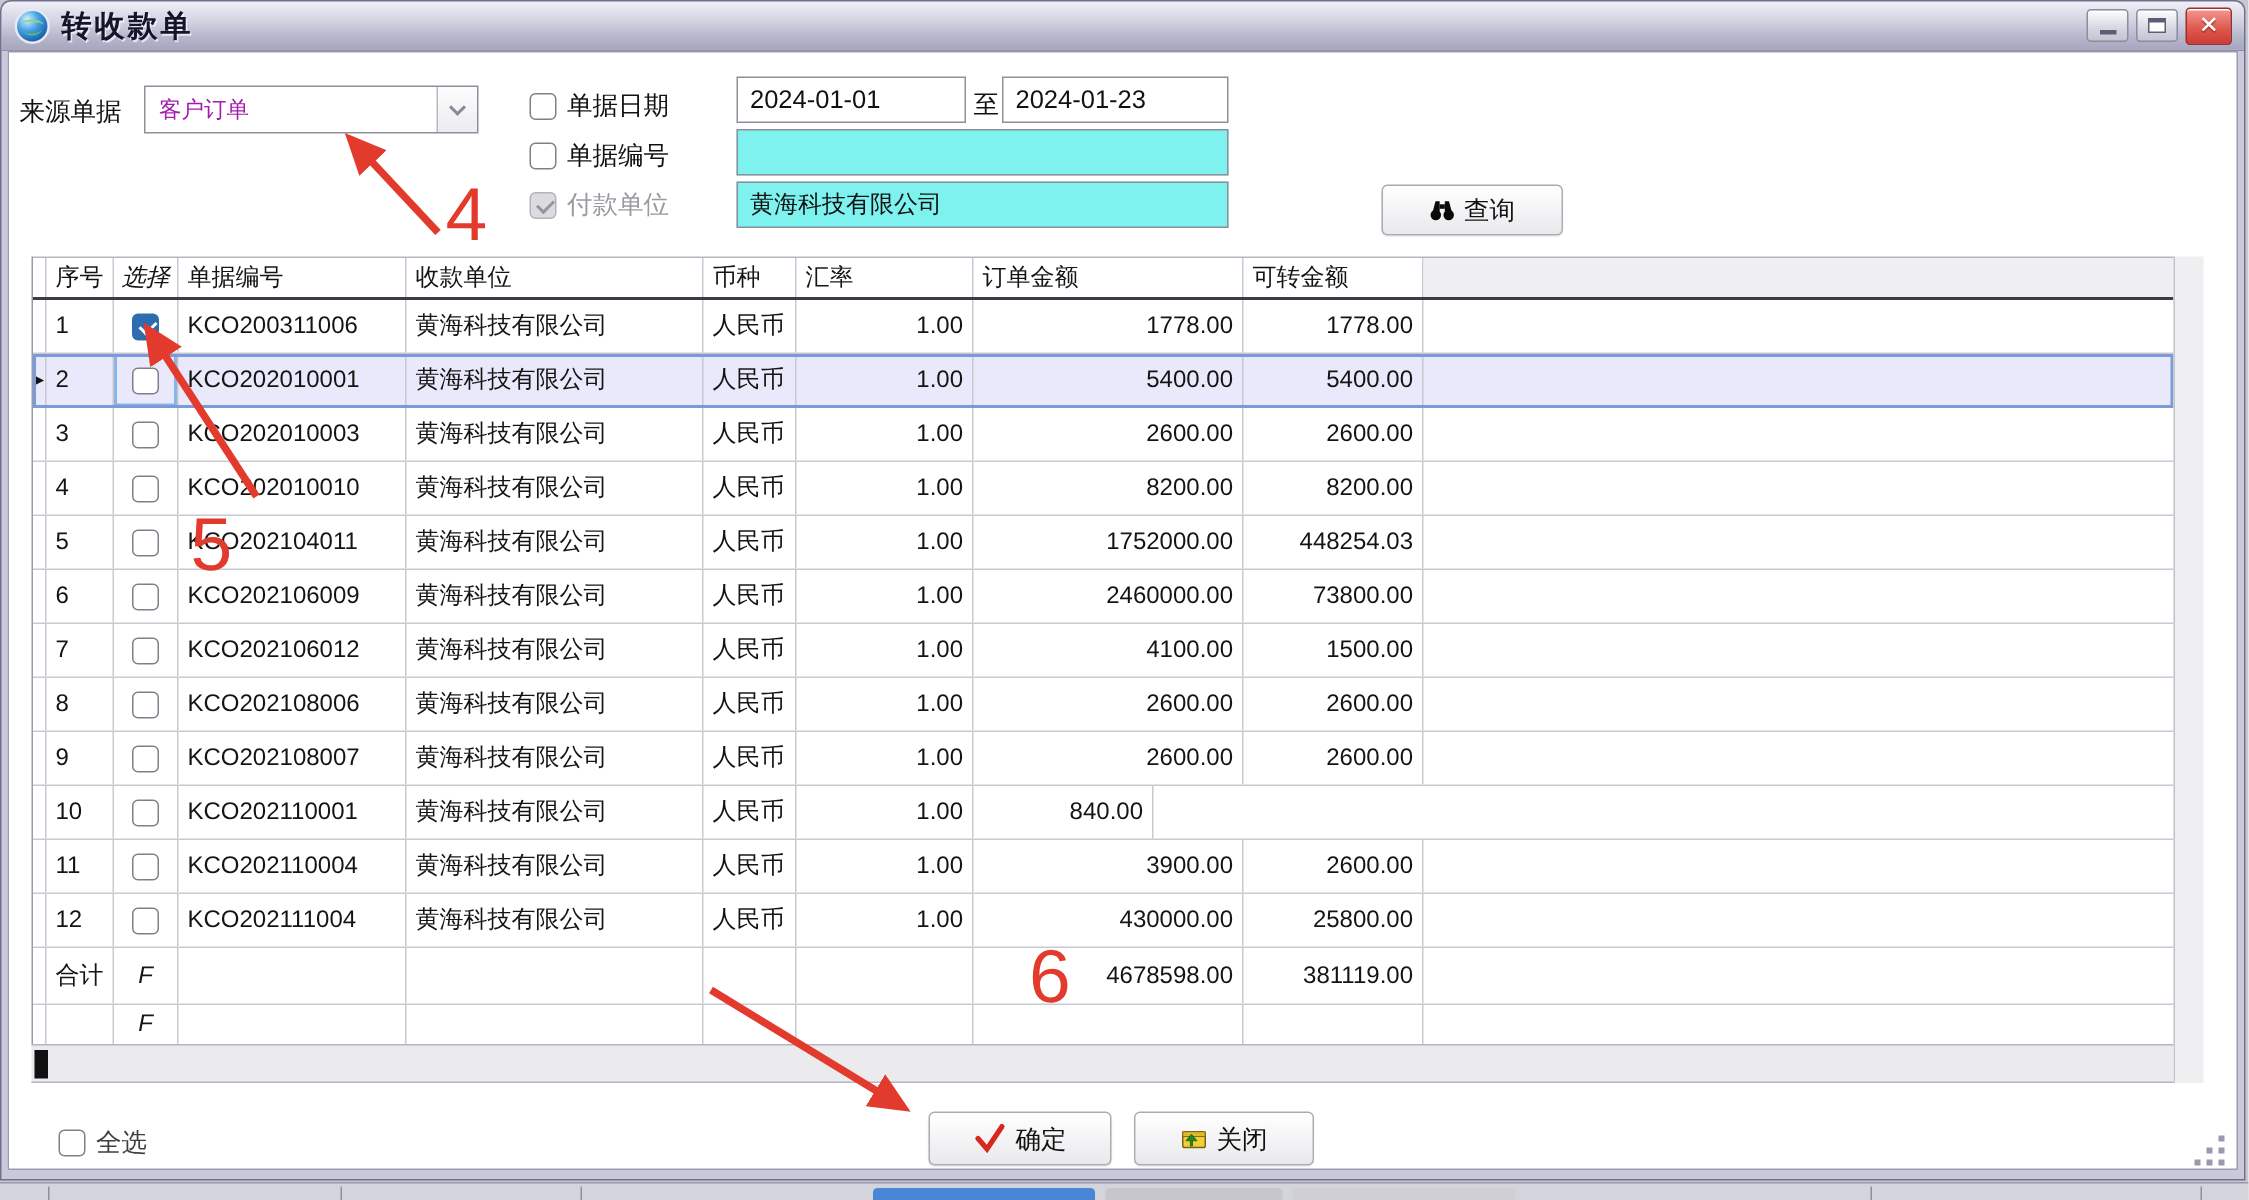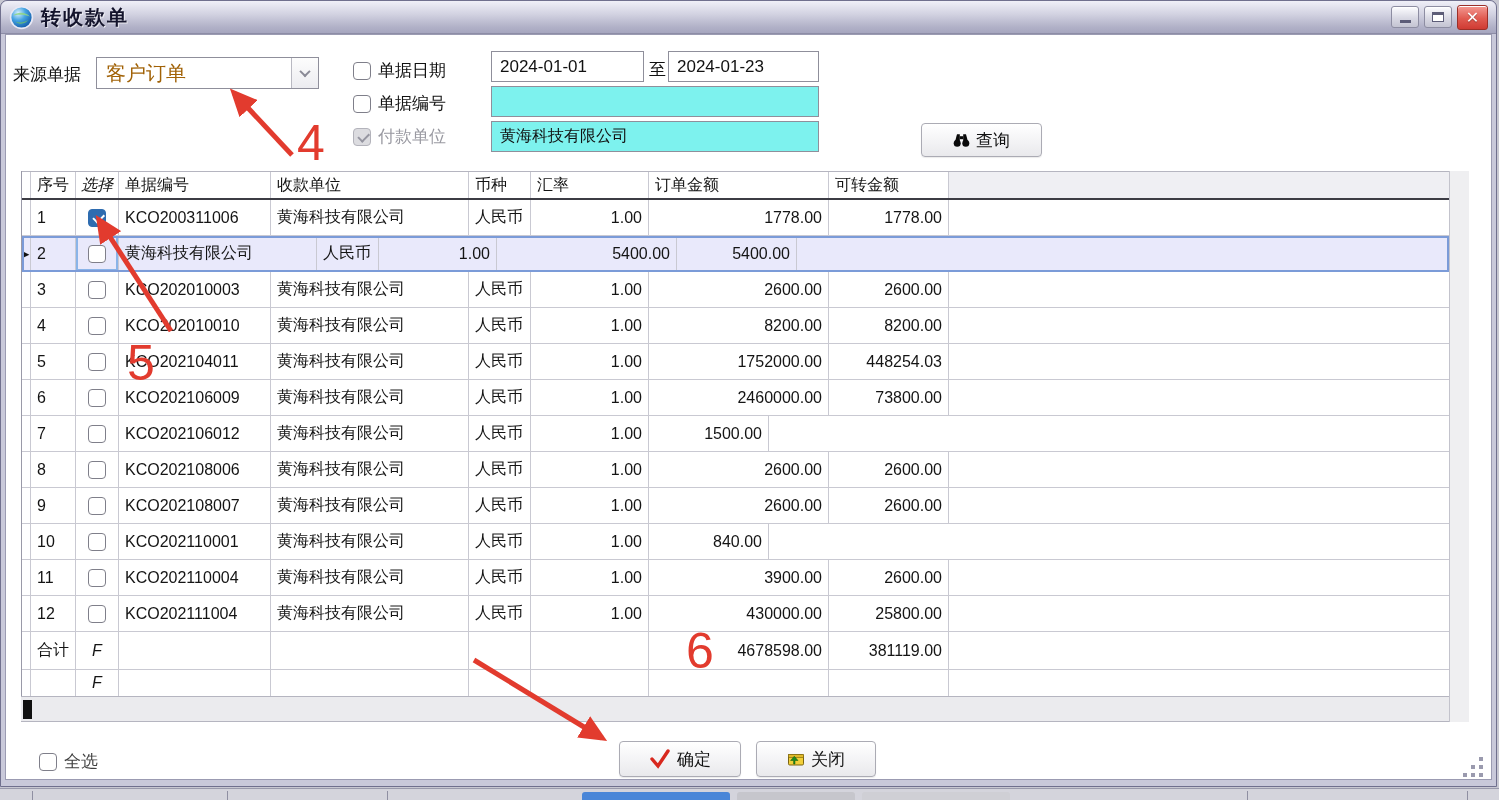--- a/index.html
+++ b/index.html
@@ -47,21 +47,21 @@
     position:absolute; left:4px; top:33px; right:4px; bottom:6px;
     background:#fff; border:1px solid #9b9bb2;
   }
   
   .flabel { position:absolute; font-size:17px; color:#111; }
   #lbl-source { left:12px; top:62px; }
   .dropdown {
     position:absolute; left:95px; top:56px; width:223px; height:32px;
     border:1px solid #8f8f9b; background:#fff; display:flex; align-items:center;
   }
-  .dd-text { flex:1; padding-left:9px; font-size:20px; color:#a16207; }
+  .dd-text { flex:1; padding-left:9px; font-size:15px; color:#a21caf; }
   .dd-btn {
     width:27px; height:100%; border-left:1px solid #b9b9c2;
     background:linear-gradient(180deg,#fdfdfd,#ececf0);
     display:flex; align-items:center; justify-content:center;
   }
   .chev { width:8px; height:8px; border-right:2px solid #8a8a96; border-bottom:2px solid #8a8a96; transform:rotate(45deg) translate(-1px,-1px); }
   .fcb-row { position:absolute; display:flex; align-items:center; gap:7px; font-size:17px; color:#111; }
   .fcb-row.disabled { color:#9a9aa2; }
   .cb {
     width:18px; height:18px; border:1.5px solid #7f7f8a; border-radius:4px;
@@ -250,20 +250,21 @@
         <div class="cell c-amt num">1778.00</div>
         <div class="cell c-tr num">1778.00</div>
         <div class="cell c-fill"></div>
       </div>
       <div class="grid-row current">
         <div class="cell c-ind">▶</div>
         <div class="cell c-seq">2</div>
         <div class="cell c-sel">
           <div class="cb"></div>
         </div>
+        <div class="cell c-doc">KCO202010001</div>
         <div class="cell c-unit">黄海科技有限公司</div>
         <div class="cell c-cur">人民币</div>
         <div class="cell c-rate num">1.00</div>
         <div class="cell c-amt num">5400.00</div>
         <div class="cell c-tr num">5400.00</div>
         <div class="cell c-fill"></div>
       </div>
       <div class="grid-row">
         <div class="cell c-ind"></div>
         <div class="cell c-seq">3</div>
@@ -323,20 +324,21 @@
       <div class="grid-row">
         <div class="cell c-ind"></div>
         <div class="cell c-seq">7</div>
         <div class="cell c-sel">
           <div class="cb"></div>
         </div>
         <div class="cell c-doc">KCO202106012</div>
         <div class="cell c-unit">黄海科技有限公司</div>
         <div class="cell c-cur">人民币</div>
         <div class="cell c-rate num">1.00</div>
+        <div class="cell c-amt num">4100.00</div>
         <div class="cell c-tr num">1500.00</div>
         <div class="cell c-fill"></div>
       </div>
       <div class="grid-row">
         <div class="cell c-ind"></div>
         <div class="cell c-seq">8</div>
         <div class="cell c-sel">
           <div class="cb"></div>
         </div>
         <div class="cell c-doc">KCO202108006</div>

